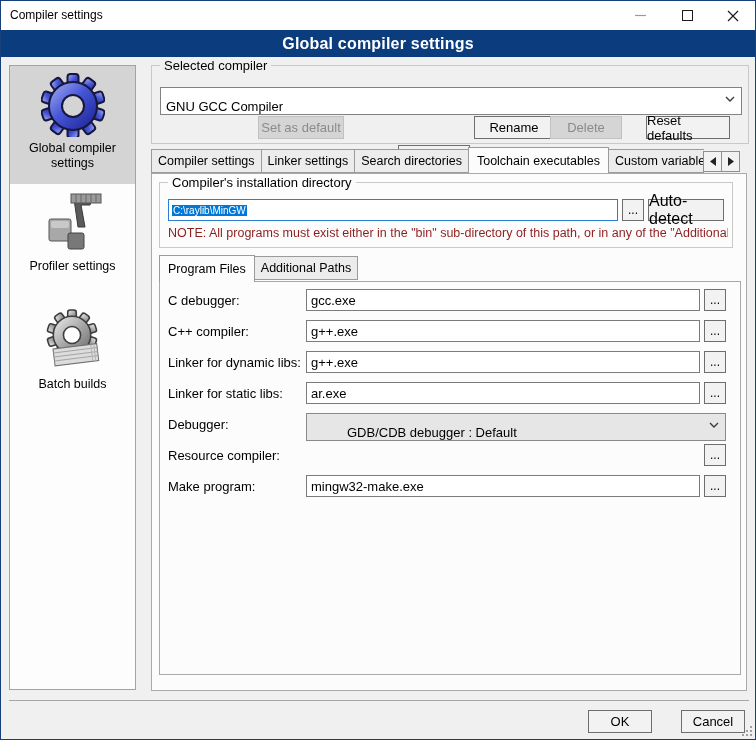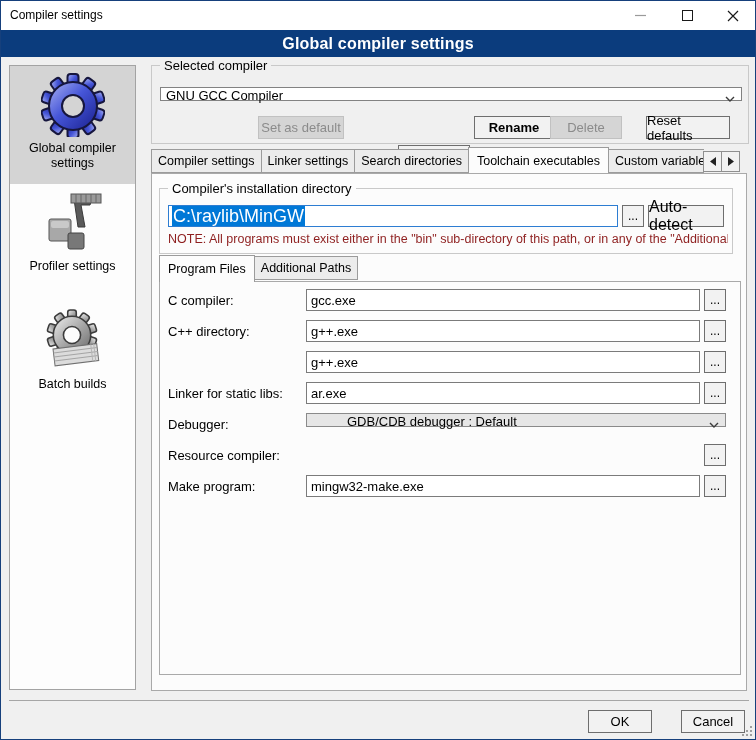--- a/index.html
+++ b/index.html
@@ -28,56 +28,56 @@
                padding-top:7px; cursor:default; }
   .side-item.selected { background:#d4d4d4; }
   .side-label { margin-top:4px; font-size:12.5px; text-align:center; line-height:1.2; padding:0 4px; }
 
   
   .groupbox { position:absolute; border:1px solid #c9c9c9; }
   .group-label { position:absolute; top:-8px; left:8px; padding:0 4px; font-size:13px; }
   .g-compiler { left:150px; top:64px; width:598px; height:79px; }
   .g-compiler .group-label { background:#f0f0f0; }
 
-  .combo { position:absolute; background:#fff; border:1px solid #828282; height:14px;
-           display:flex; align-items:flex-start; padding:0 22px 0 5px; font-size:13px; cursor:default; }
+  .combo { position:absolute; background:#fff; border:1px solid #828282; height:28px;
+           display:flex; align-items:flex-end; padding:0 22px 0 5px; font-size:13px; cursor:default; }
   .combo .chev { position:absolute; right:6px; top:8px; }
   .combo.gray { background:#e6e6e6; border-color:#8a8a8a;padding-left:40px; }
   .compiler-combo { left:8px; top:21px; width:582px; }
 
   .btn { position:absolute; height:23px; background:#f2f2f2; border:1px solid #6e6e6e;
          font-size:13px; display:flex; align-items:center; justify-content:center; cursor:default; }
   .btn.disabled { background:#d5d5d5; border-color:#c1c1c1; color:#8b8b8b; }
   .b-setdef { left:106px; top:50px; width:86px; }
   .b-copy   { left:246px; top:50px; width:72px;margin-top:29px; }
-  .b-rename { left:322px; top:50px; width:80px;font-weight:bold; }
+  .b-rename { left:322px; top:50px; width:80px; }
   .b-delete { left:398px; top:50px; width:72px; }
   .b-reset  { left:494px; top:50px; width:84px; }
 
   
   .tabstrip { position:absolute; left:150px; top:145px; width:553px; height:27px;
               display:flex; align-items:flex-end; overflow:hidden; z-index:3; }
   .tab { height:24px; background:#ececec; border:1px solid #9b9b9b; display:flex; align-items:center;
          padding:0 6px; font-size:12.5px; white-space:nowrap; margin-left:-1px; cursor:default; }
   .tab:first-child { margin-left:0; }
   .tab.active { height:27px; background:#fcfcfc; border-bottom:none; margin-bottom:-1px;
                 z-index:4; padding:0 8px; }
   .tab-arrows { position:absolute; left:703px; top:150px; z-index:3; display:flex; }
   .arrow-btn { width:19px; height:21px; background:#f2f2f2; border:1px solid #8f8f8f;
                display:flex; align-items:center; justify-content:center; margin-left:-1px; }
 
   
   .tabpage { position:absolute; left:150px; top:172px; width:596px; height:518px;
              background:#fcfcfc; border:1px solid #a9a9a9; z-index:1; }
 
-  .g-dir { left:7px; top:14px; width:574px; height:66px; }
+  .g-dir { left:7px; top:8px; width:574px; height:66px; }
   .g-dir .group-label { background:#fcfcfc; }
   .dirfield { position:absolute; left:8px; top:16px; width:450px; height:22px; background:#fff;
               border:1px solid #2d7dd2; display:flex; align-items:center; padding:0 3px;
-              font-size:18px; overflow:hidden; }
+              font-size:10px; overflow:hidden; }
   .dirfield .sel { background:#0078d7; color:#fff; padding:0 1px; white-space:pre; }
   .mini-btn { position:absolute; height:22px; background:#f2f2f2; border:1px solid #6e6e6e;
               font-size:12px; display:flex; align-items:center; justify-content:center; cursor:default; }
   .b-browse-dir { left:462px; top:16px; width:22px; }
   .b-autodetect { left:488px; top:16px; width:76px; font-size:16px; }
   .note { position:absolute; left:8px; top:43px; width:560px; color:#8e1f1f; font-size:12.5px;
           white-space:nowrap; overflow:hidden; }
 
   
   .subtabs { position:absolute; left:7px; top:81px; height:26px; display:flex;
@@ -249,28 +249,29 @@
       <div class="note">NOTE: All programs must exist either in the "bin" sub-directory of this path, or in any of the "Additional</div>
     </div>
 
     <div class="subtabs">
       <div class="tab active">Program Files</div>
       <div class="tab">Additional Paths</div>
     </div>
 
     <div class="subpage">
 
-      <div class="row-label" style="top:7px">C compiler:</div>
+      <div class="row-label" style="top:7px">C debugger:</div>
       <input class="row-input" style="top: 7px;" value="gcc.exe">
       <div class="mini-btn row-browse" style="top:7px">...</div>
 
-      <div class="row-label" style="top:38px">C++ directory:</div>
+      <div class="row-label" style="top:38px">C++ compiler:</div>
       <input class="row-input" style="top: 38px;" value="g++.exe">
       <div class="mini-btn row-browse" style="top:38px">...</div>
 
+      <div class="row-label" style="top:69px">Linker for dynamic libs:</div>
       <input class="row-input" style="top: 69px;" value="g++.exe">
       <div class="mini-btn row-browse" style="top:69px">...</div>
 
       <div class="row-label" style="top:100px">Linker for static libs:</div>
       <input class="row-input" style="top: 100px;" value="ar.exe">
       <div class="mini-btn row-browse" style="top:100px">...</div>
 
       <div class="row-label" style="top:131px">Debugger:</div>
       <div class="combo gray debugger-combo" style="top:131px">
         <span>GDB/CDB debugger : Default</span>

